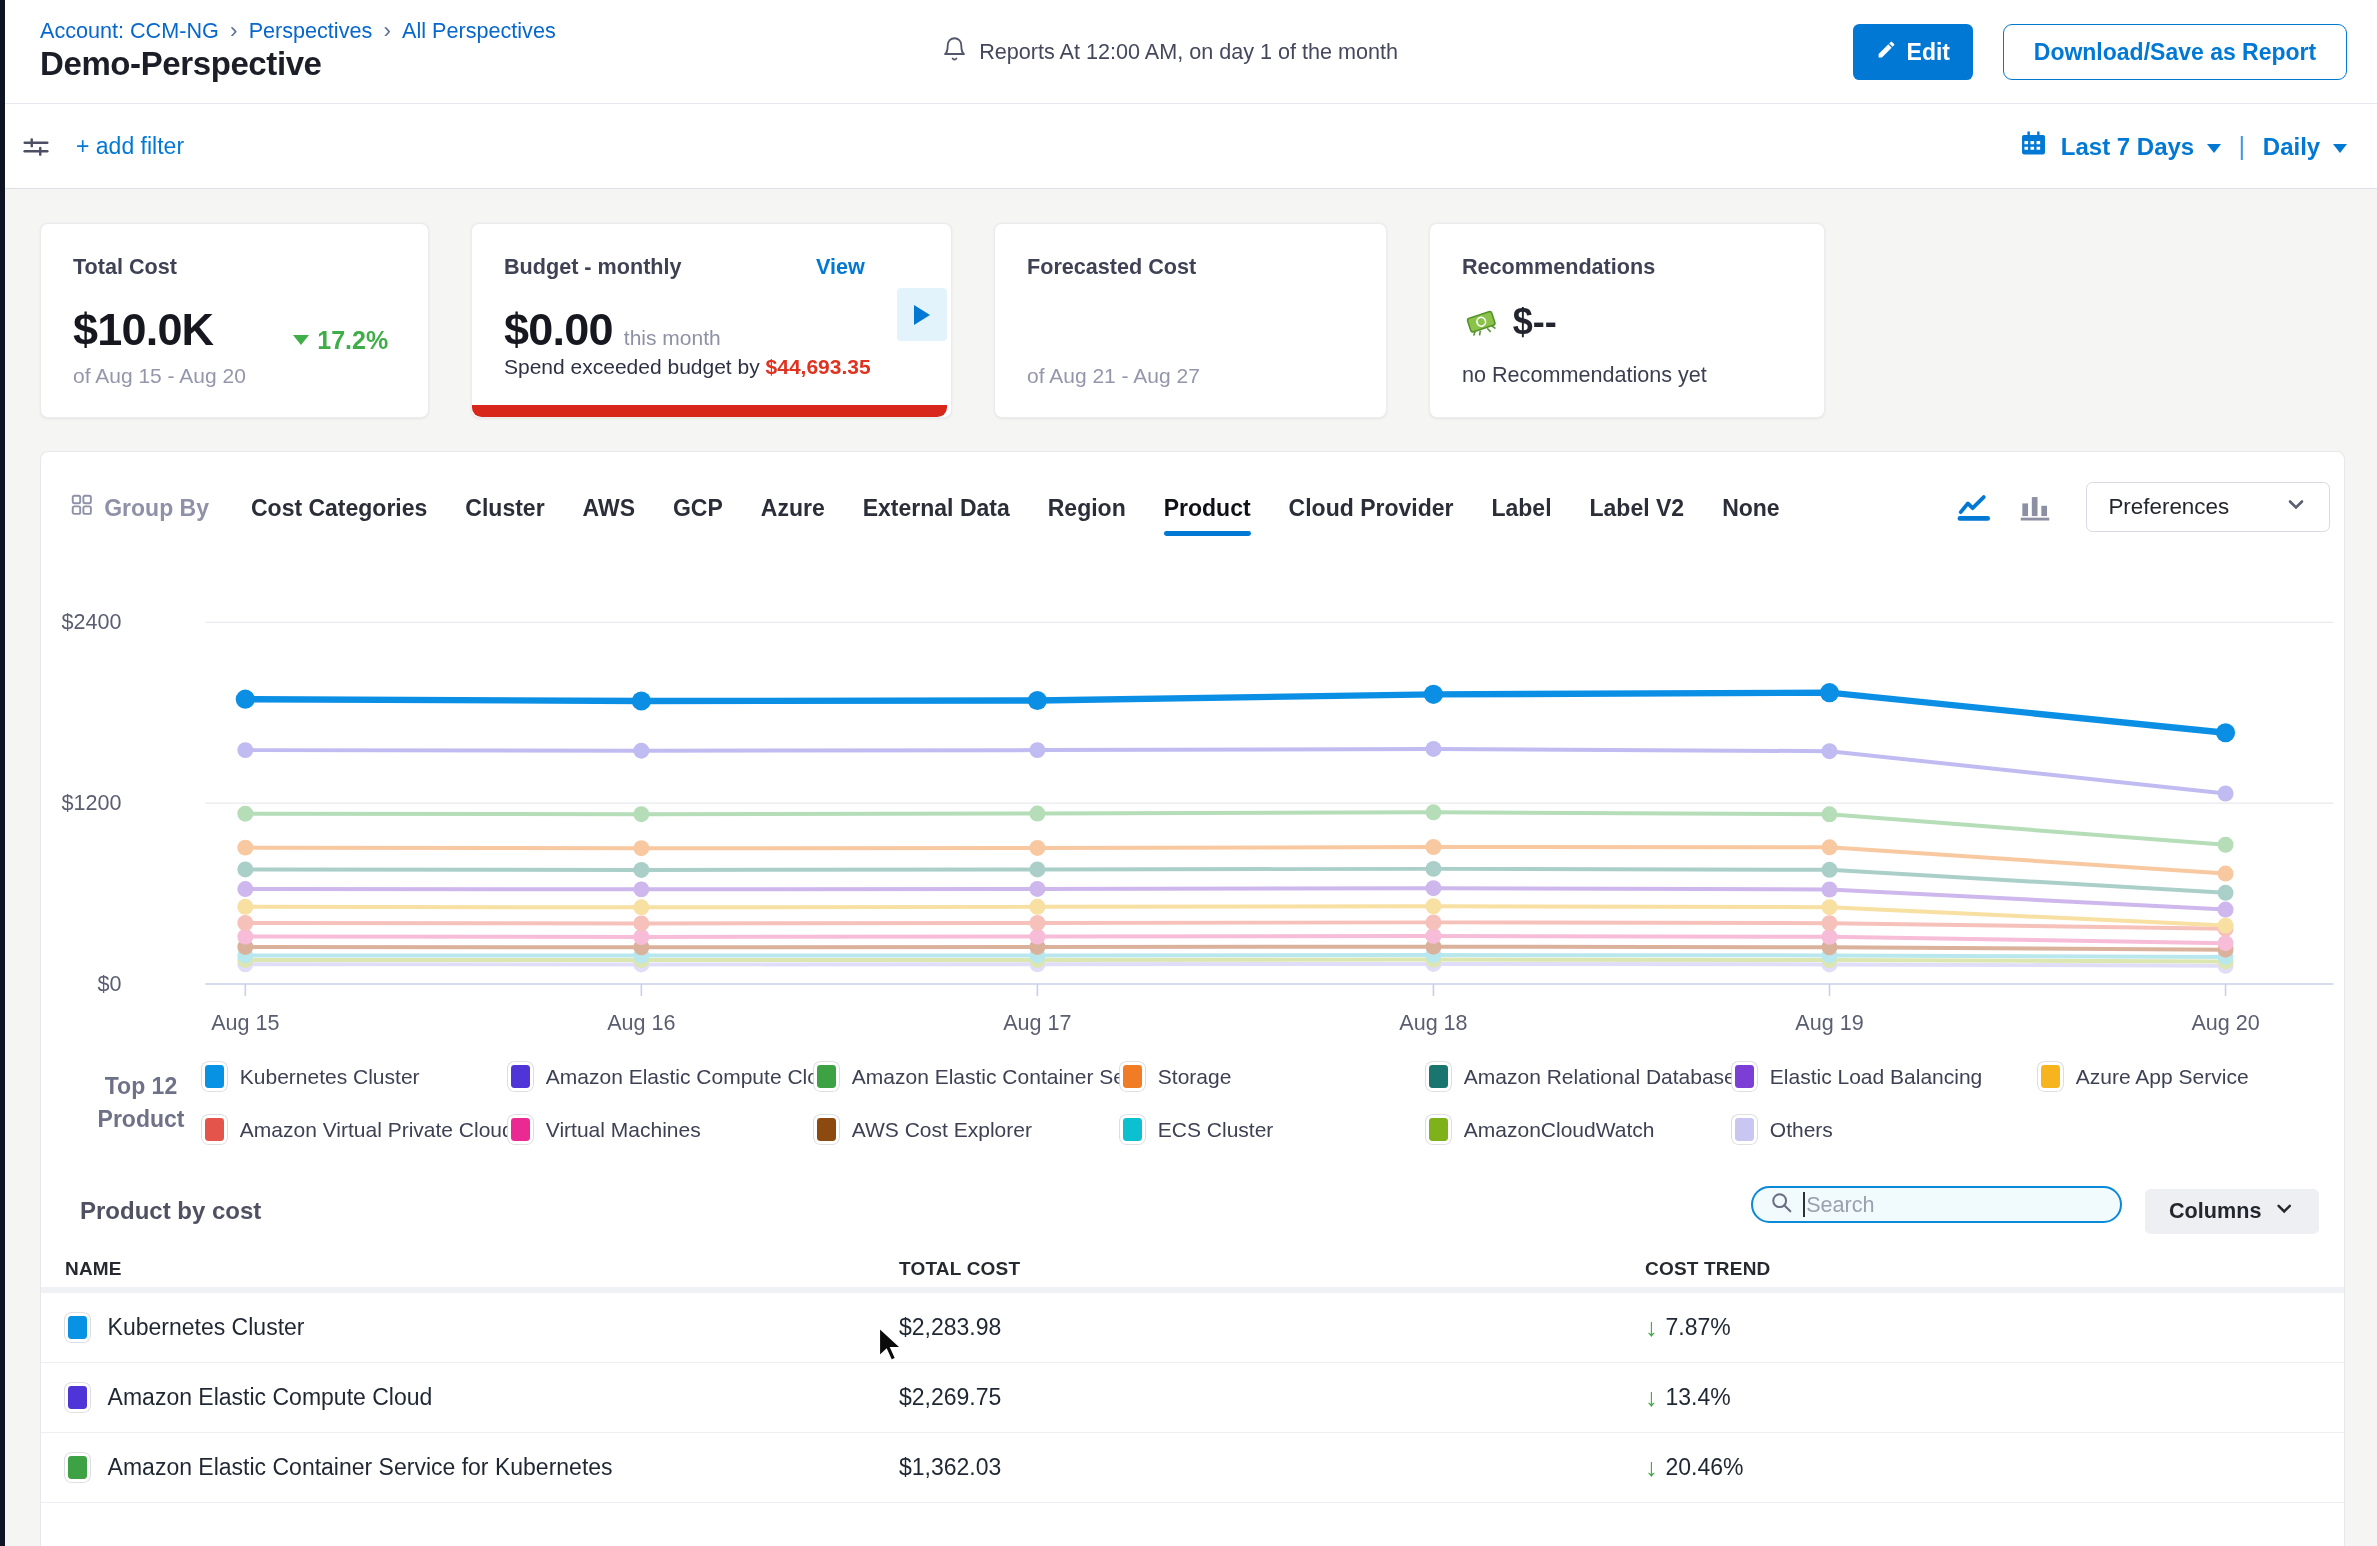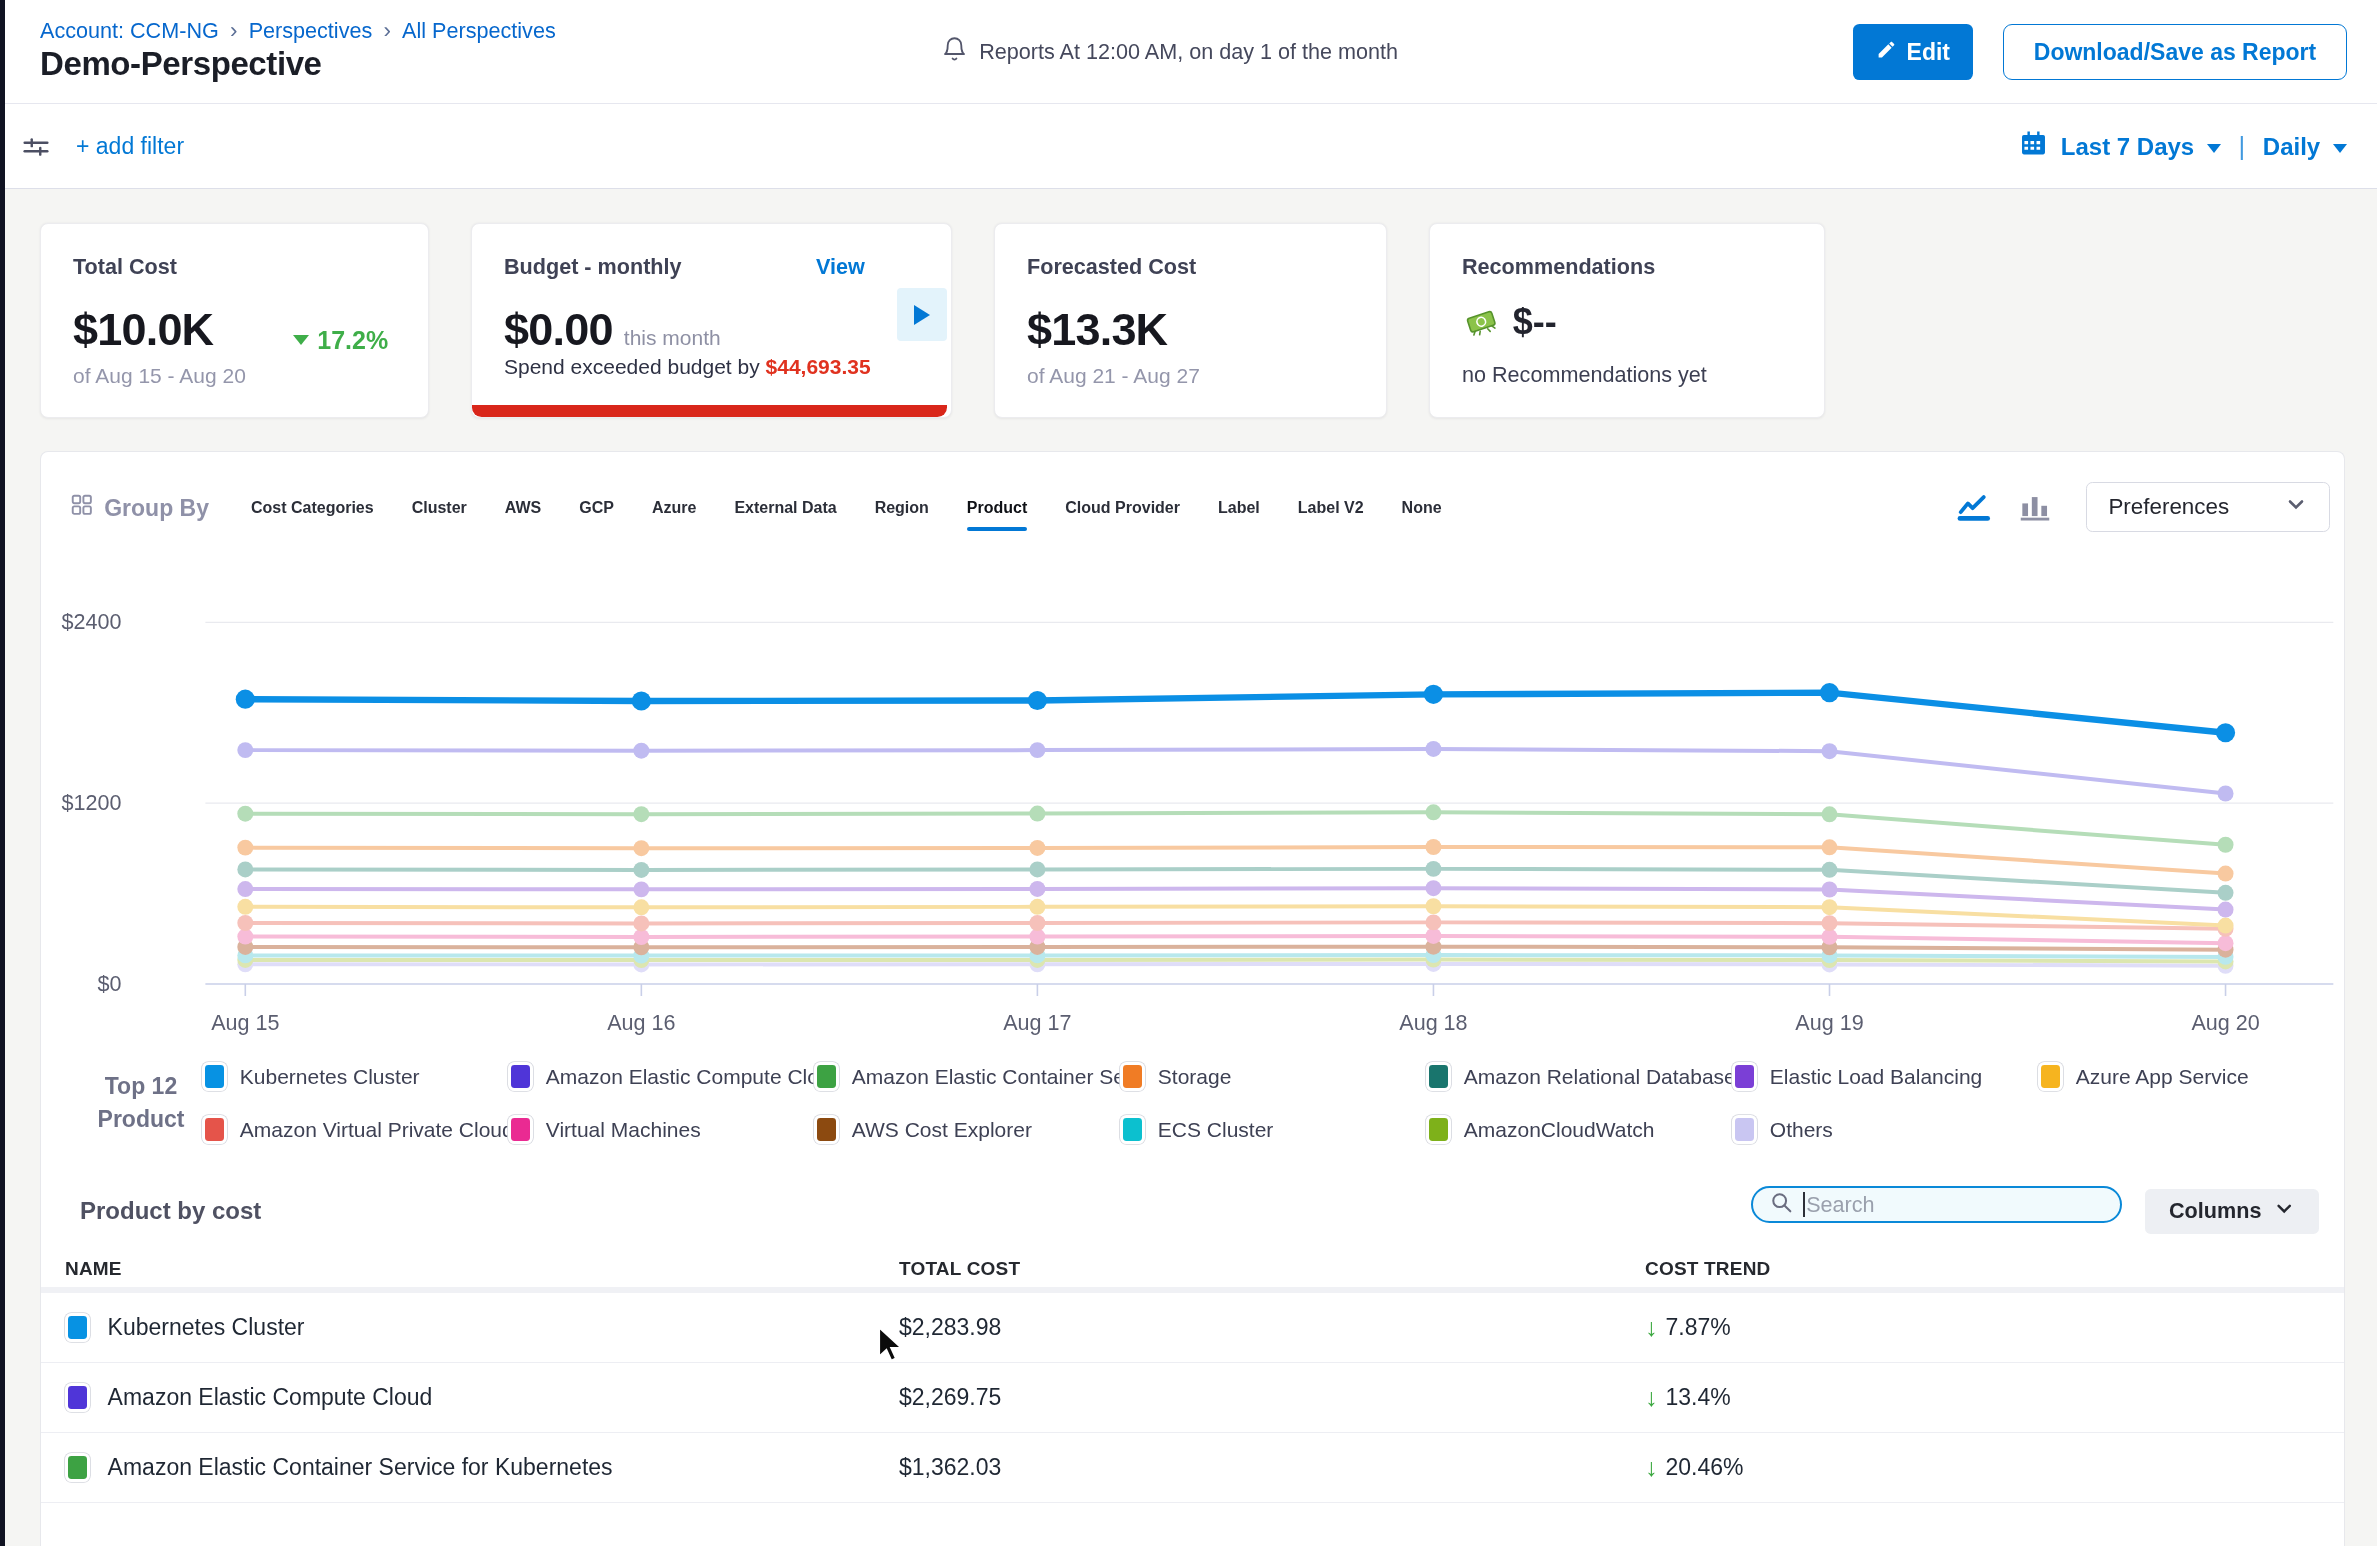--- a/index.html
+++ b/index.html
@@ -55,21 +55,21 @@
   .reco-value { font-size:36px; font-weight:700; color:#22242e; }
   .reco-note { position:absolute; left:32px; bottom:29px; font-size:21.6px; color:#3c3f52; }
 
   
   .panel { position:relative; margin-left:40px; width:2305px; height:1095px; background:#fff;
     border:0.8px solid #e7e8ec; border-bottom:none; border-radius:8px 8px 0 0; overflow:hidden; }
 
   .gb-row { position:relative; height:112px; display:flex; align-items:center; padding-left:28px; }
   .gb-label { display:flex; align-items:center; gap:9.6px; color:#8f91a8; font-size:23px; font-weight:700; margin-right:42px; }
   .tabs { display:flex; gap:38px; align-items:center; }
-  .tab { font-size:16px; font-weight:700; color:#2b2e38; cursor:pointer; white-space:nowrap; position:relative; }
+  .tab { font-size:23px; font-weight:700; color:#2b2e38; cursor:pointer; white-space:nowrap; position:relative; }
   .tab.active { color:#0f1116; }
   .tab.active::after { content:""; position:absolute; left:0; right:0; bottom:-14.4px; height:4.8px; background:#0278d5; border-radius:2.4px; }
   .chart-type-icons { position:absolute; right:290px; top:34px; display:flex; gap:22.4px; }
   .pref-select { position:absolute; right:13.6px; top:30px; width:244px; height:50px; border:1.2px solid #d8dae3; border-radius:6.4px;
     background:#fff; display:flex; align-items:center; justify-content:space-between; padding:0 21px; cursor:pointer; }
   .pref-select span { font-size:22.4px; color:#24262e; }
 
   #chart-svg { position:absolute; left:0; top:120px; pointer-events:none; }
 
   .legend { position:absolute; left:15px; top:610px; right:0; display:flex; padding-left:24px; }
@@ -191,23 +191,20 @@
         <b>$44,693.35</b>
       </div>
       <div class="next-btn">
         <span class="play-tri"></span>
       </div>
       <div class="budget-bar"></div>
     </div>
 
     <div class="card c-forecast">
       <div class="card-label">Forecasted Cost</div>
-      <div class="big-value-row">
-        <span class="big-value">$13.3K</span>
-      </div>
       <div class="card-period">of Aug 21 - Aug 27</div>
     </div>
 
     <div class="card c-reco">
       <div class="card-label">Recommendations</div>
       <div class="reco-row">
         <span>
           <svg width="38" height="38" viewBox="0 0 48 48">
             <g transform="rotate(-18 24 24)">
               <rect x="8" y="16" width="32" height="18" rx="3" fill="#8bc34a" stroke="#56932c" stroke-width="2"></rect>

